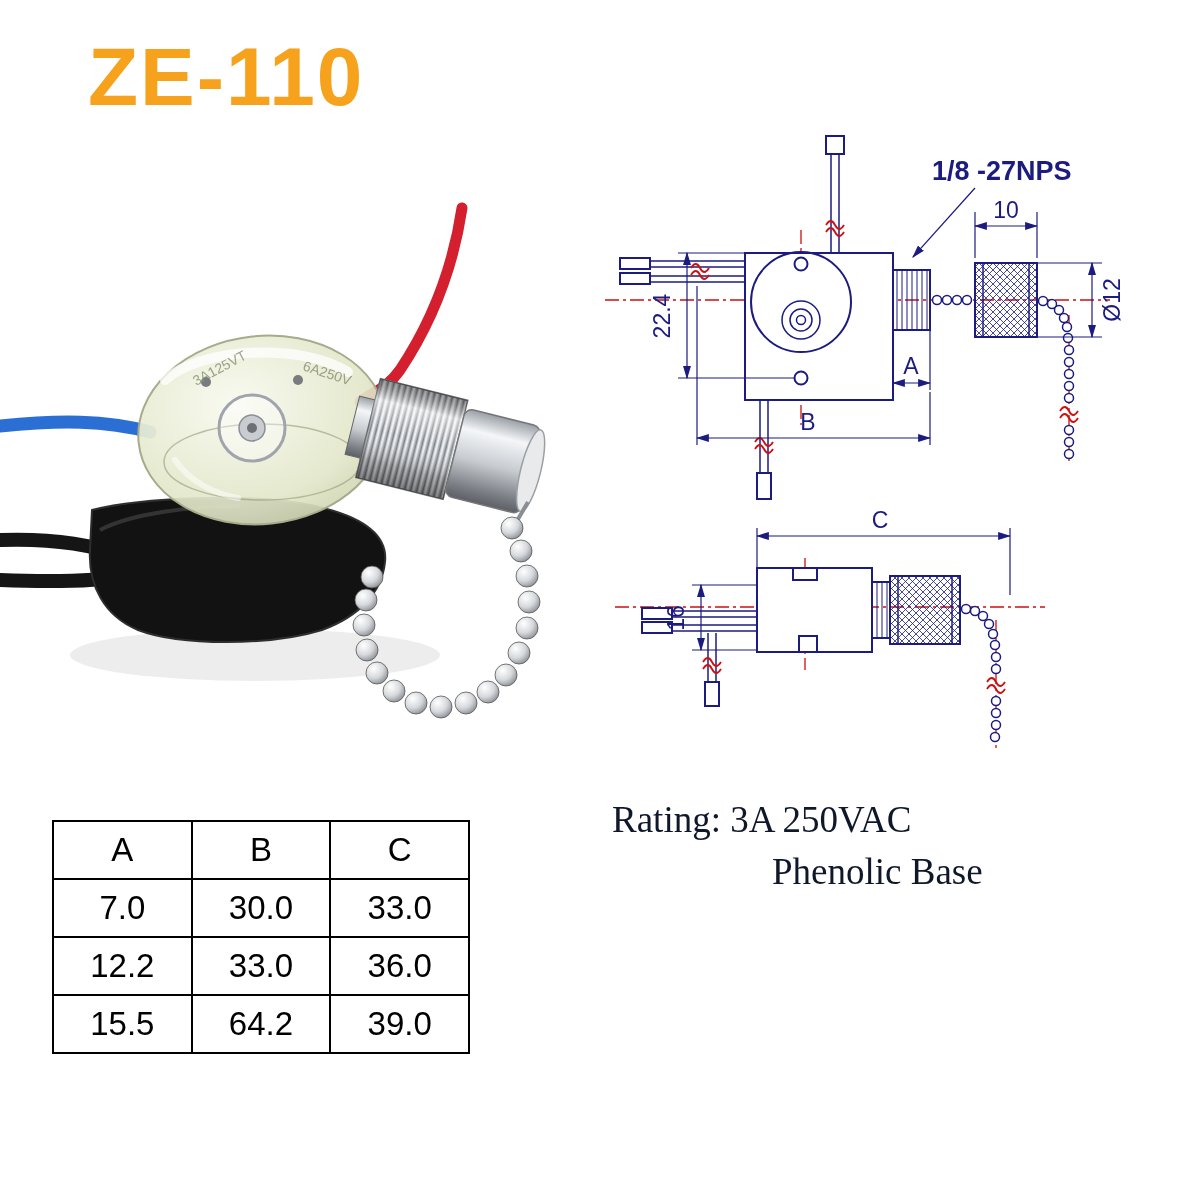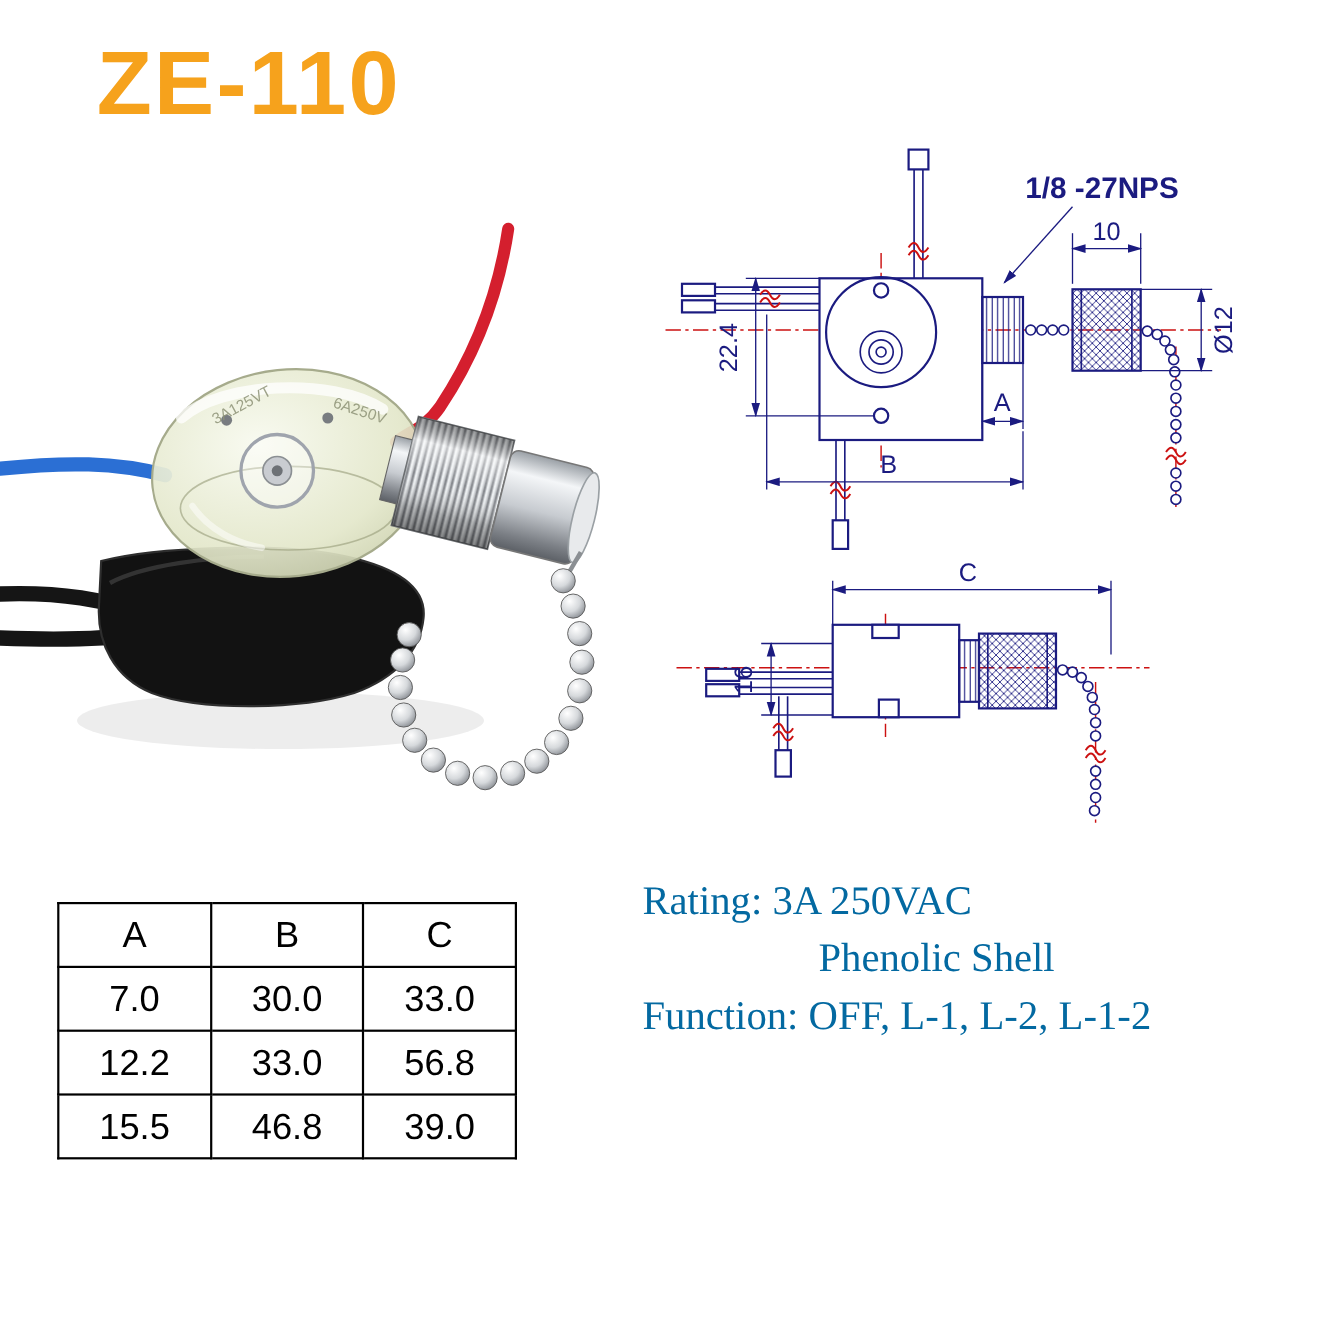--- a/index.html
+++ b/index.html
@@ -5,22 +5,22 @@
   html,body{margin:0;padding:0;background:#fff;}
   .page{position:relative;width:1200px;height:1200px;background:#ffffff;overflow:hidden;
         font-family:"Liberation Sans",sans-serif;}
   .title{position:absolute;left:88px;top:30px;font-size:82px;font-weight:800;
          color:#f6a21c;letter-spacing:2px;font-family:"Liberation Sans",sans-serif;}
   .photo{position:absolute;left:0;top:130px;}
   .drawing{position:absolute;left:580px;top:130px;}
   table.dims{position:absolute;left:52px;top:820px;width:418px;border-collapse:collapse;
              table-layout:fixed;text-align:center;font-size:33px;color:#000;background:#fff;}
   .dims th,.dims td{border:2px solid #000;height:56px;font-weight:400;padding:0;}
-  .specs{position:absolute;left:584px;top:794px;font-family:"Liberation Serif",serif;
-         font-size:37px;line-height:52px;color:#0369a1;white-space:nowrap;}
+  .specs{position:absolute;left:612px;top:794px;font-family:"Liberation Serif",serif;
+         font-size:37px;line-height:52px;color:#0f172a;white-space:nowrap;}
   .ind1{padding-left:106px}
   .ind2{padding-left:44px}
   .ind3{padding-left:160px}
   .dtx{font-family:"Liberation Sans",sans-serif;font-size:23px;fill:#1b1b80;}
   .dtx-big{font-family:"Liberation Sans",sans-serif;font-size:27px;font-weight:600;fill:#1b1b80;}
   .mark{font-family:"Liberation Sans",sans-serif;font-size:14px;fill:#8e9377;opacity:.85;}
   .oln{stroke:#1b1b80;stroke-width:2;fill:#fff;}
   .oln-n{stroke:#1b1b80;stroke-width:2;fill:none;}
   .thin{stroke:#1b1b80;stroke-width:1.5;fill:none;}
   .dim{stroke:#1b1b80;stroke-width:1.2;fill:none;}
@@ -292,29 +292,28 @@
     </thead>
     <tbody>
       <tr>
         <td>7.0</td>
         <td>30.0</td>
         <td>33.0</td>
       </tr>
       <tr>
         <td>12.2</td>
         <td>33.0</td>
-        <td>56.8</td>
+        <td>36.0</td>
       </tr>
       <tr>
         <td>15.5</td>
-        <td>46.8</td>
+        <td>64.2</td>
         <td>39.0</td>
       </tr>
     </tbody>
   </table>
 
   <div class="specs">
     <div class="spec-line">Rating: 3A 250VAC</div>
-    <div class="spec-line ind3">Phenolic Shell</div>
-    <div class="spec-line">Function: OFF, L-1, L-2, L-1-2</div>
+    <div class="spec-line ind3">Phenolic Base</div>
   </div>
 
 </div>
 
 </body></html>

